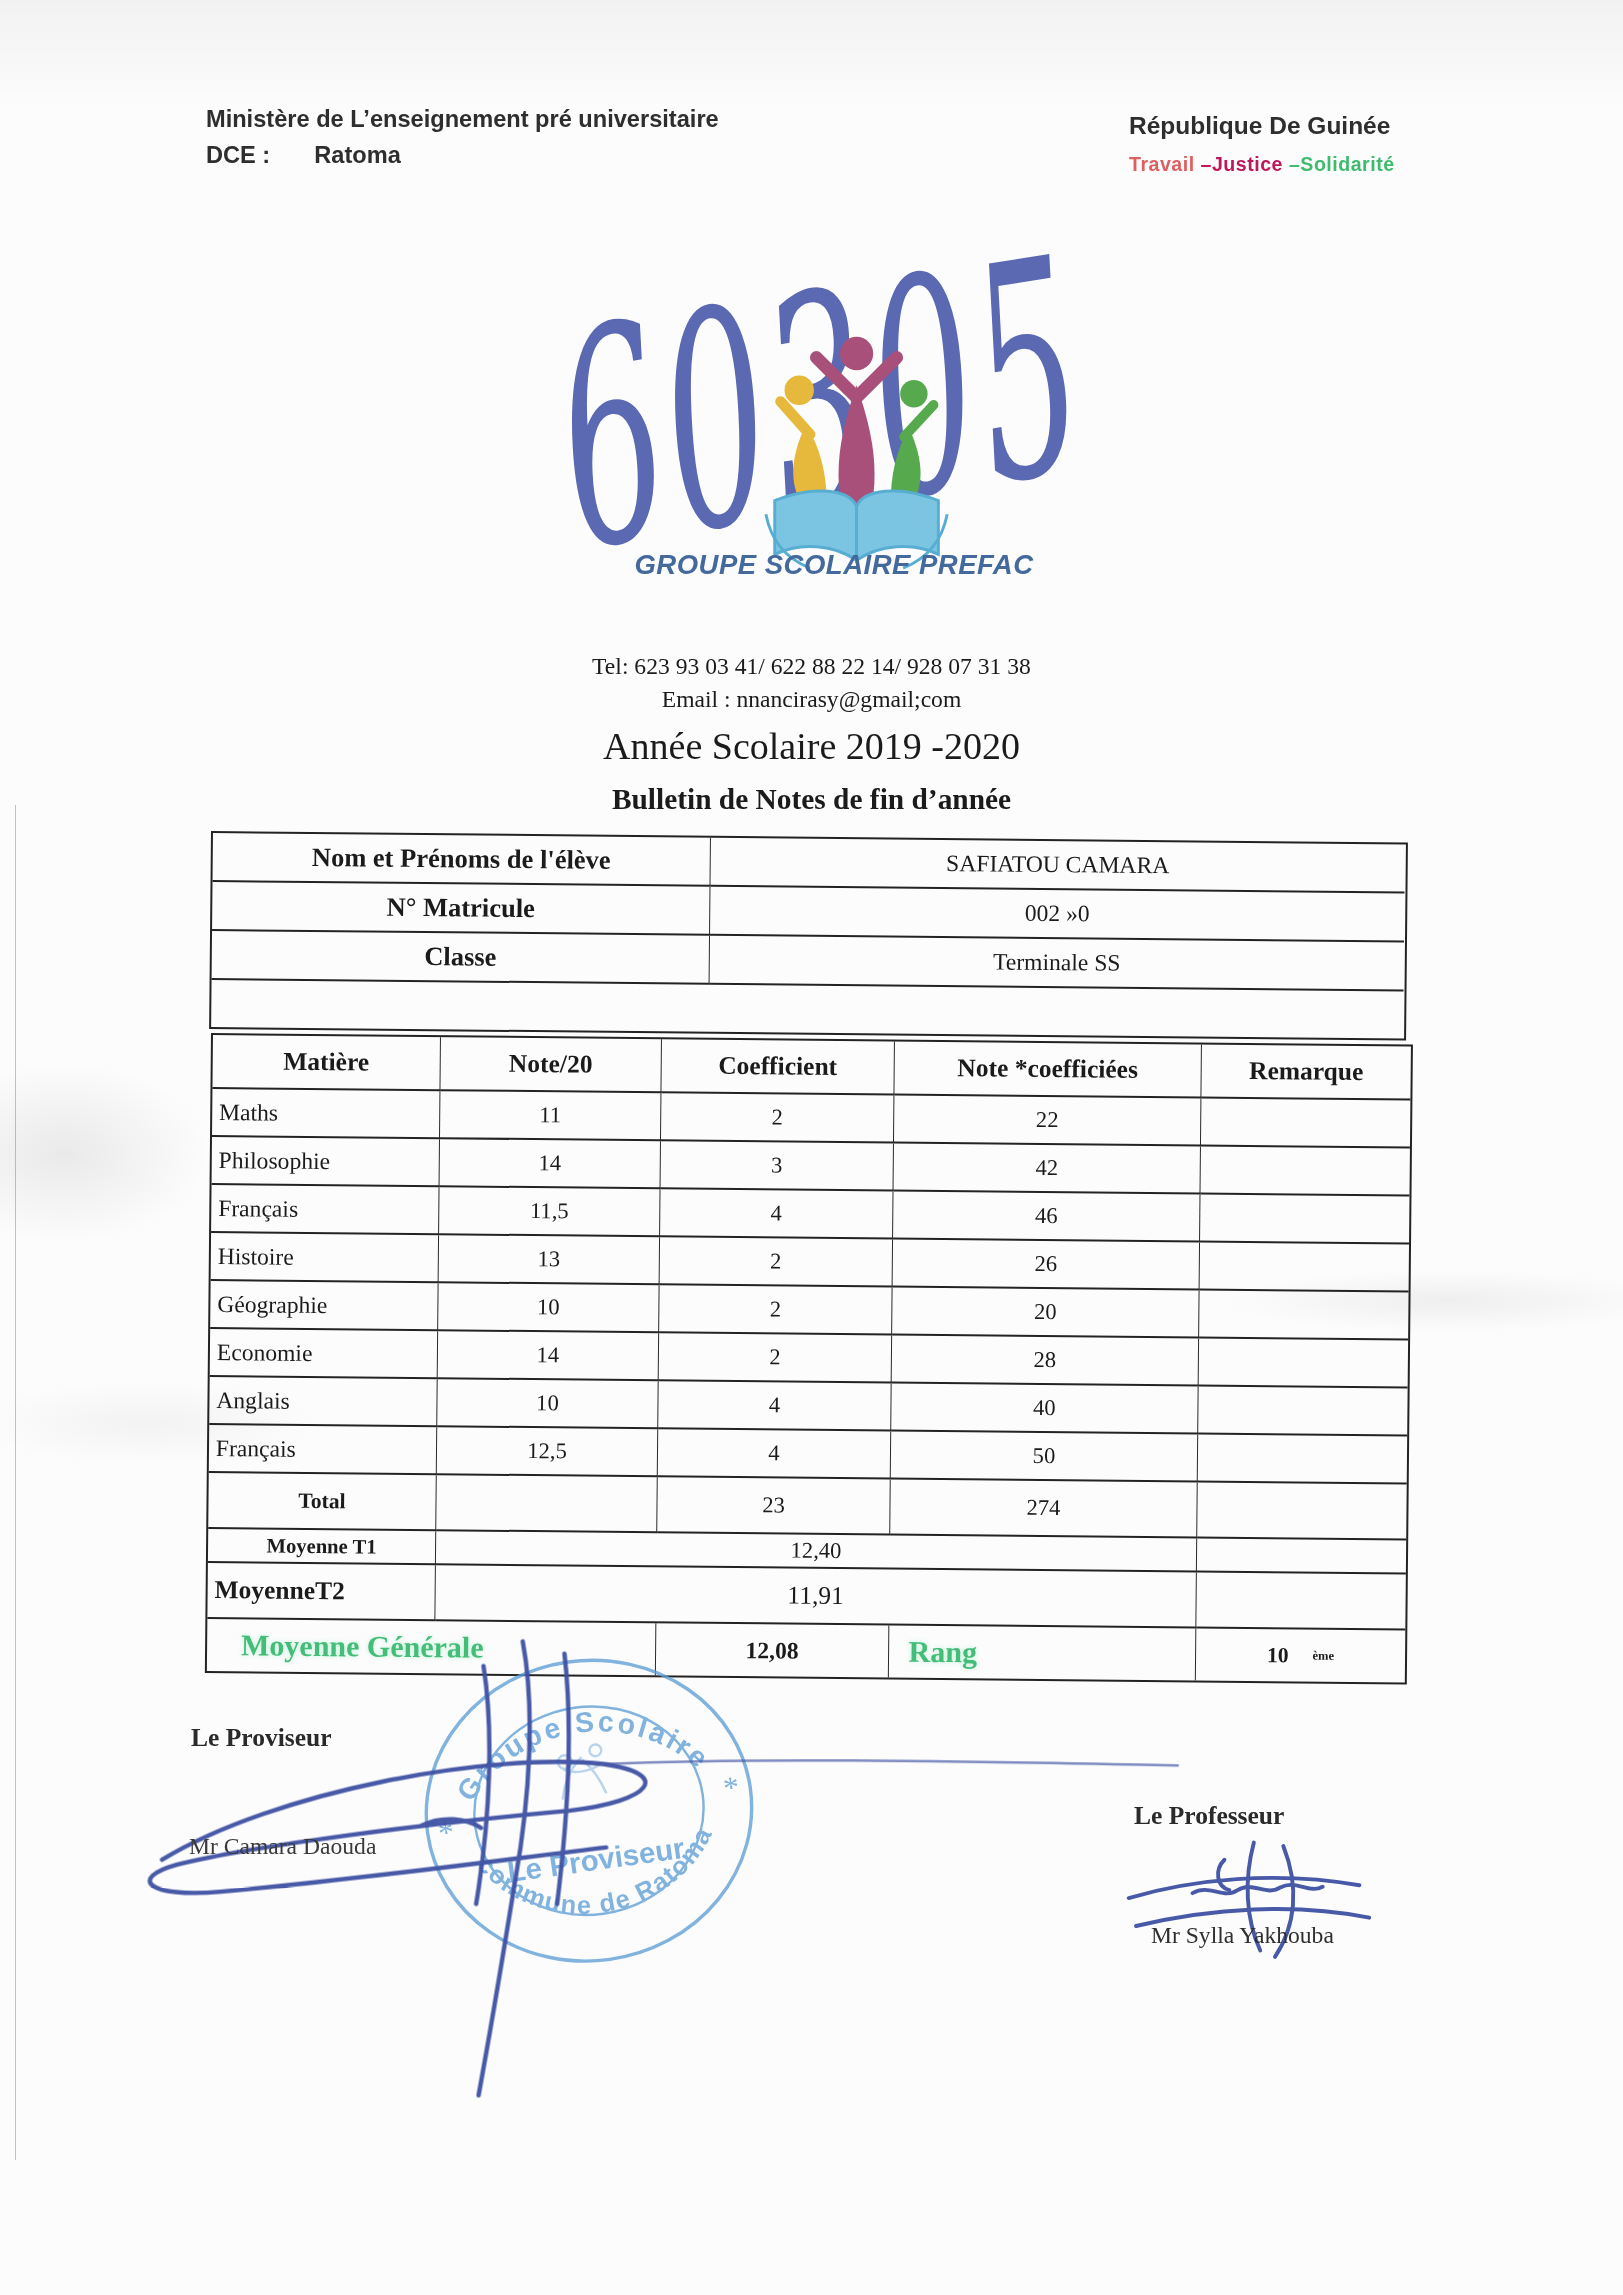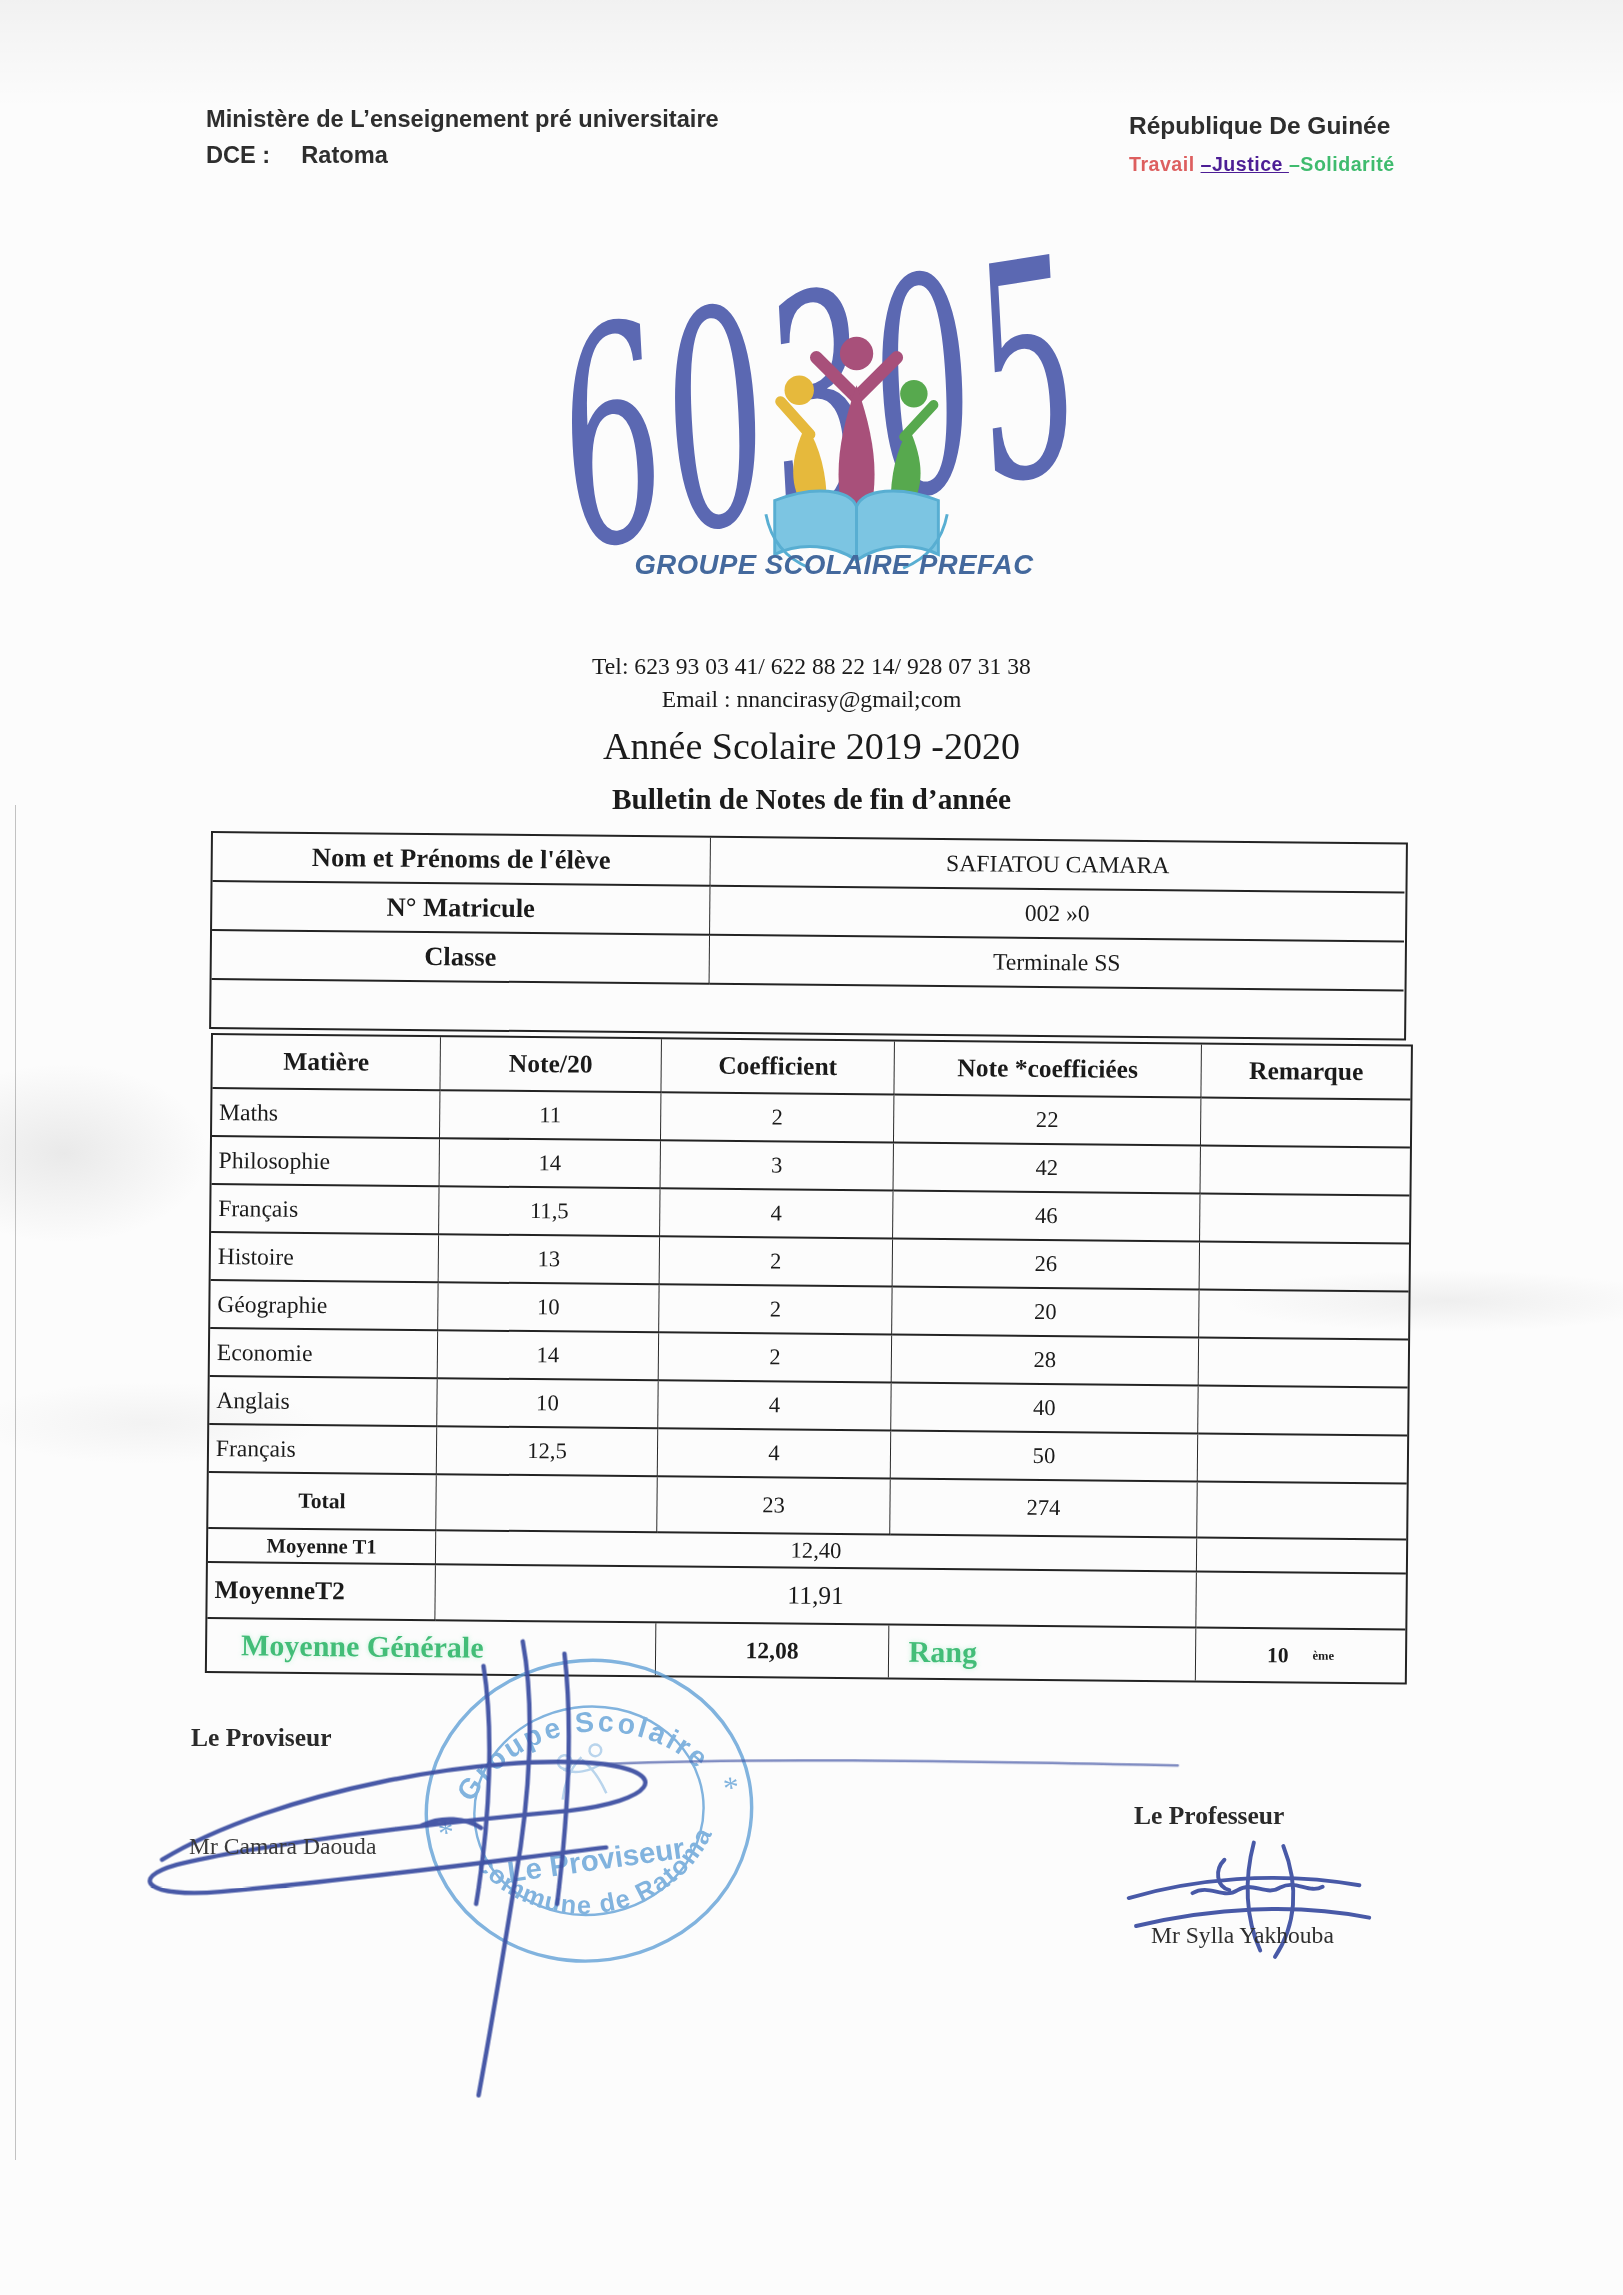--- a/index.html
+++ b/index.html
@@ -8,24 +8,24 @@
   .page::before{content:"";position:absolute;inset:0;pointer-events:none;
         background:linear-gradient(180deg,rgba(0,0,0,.045),rgba(0,0,0,0) 108px),
         radial-gradient(ellipse 206px 128px at 64px 1153px,rgba(120,120,120,.14),transparent 70%),
         radial-gradient(ellipse 319px 44px at 1448px 1301px,rgba(120,120,120,.10),transparent 70%),
         radial-gradient(ellipse 245px 59px at 147px 1423px,rgba(130,130,130,.08),transparent 70%);}
   .abs{position:absolute;}
   .sans{font-family:"Liberation Sans",sans-serif;}
   .b{font-weight:bold;}
   
   .hleft{left:206px;top:101px;font-size:23.6px;line-height:36px;color:#2e2e2e;}
-  .dce-line{display:flex;gap:31px;}
+  .dce-line{display:flex;gap:44px;}
   .hright{left:1129px;top:112px;font-size:24.5px;color:#2e2e2e;}
   .motto{left:1129px;top:153px;font-size:19.6px;letter-spacing:0.5px;}
-  .motto-0{color:#dd5f5f;} .motto-1{color:#4c1d95;text-decoration:underline;} .motto-2{color:#3fbb6e;}
+  .motto-0{color:#dd5f5f;} .motto-1{color:#be185d;} .motto-2{color:#3fbb6e;}
   
   .cline{left:0;width:1623px;text-align:center;}
   .addr1{top:616px;font-size:24.5px;font-weight:bold;}
   .addr2{top:653px;font-size:23.6px;}
   .addr3{top:686px;font-size:23.6px;}
   .year{top:724px;font-size:38px;}
   .bulletin{top:783px;font-size:29.4px;font-weight:bold;}
   .logo-caption{left:628px;top:549px;width:412px;text-align:center;
         font-family:"Liberation Sans",sans-serif;font-style:italic;font-weight:bold;
         font-size:27.5px;letter-spacing:0.5px;color:#44699d;}

